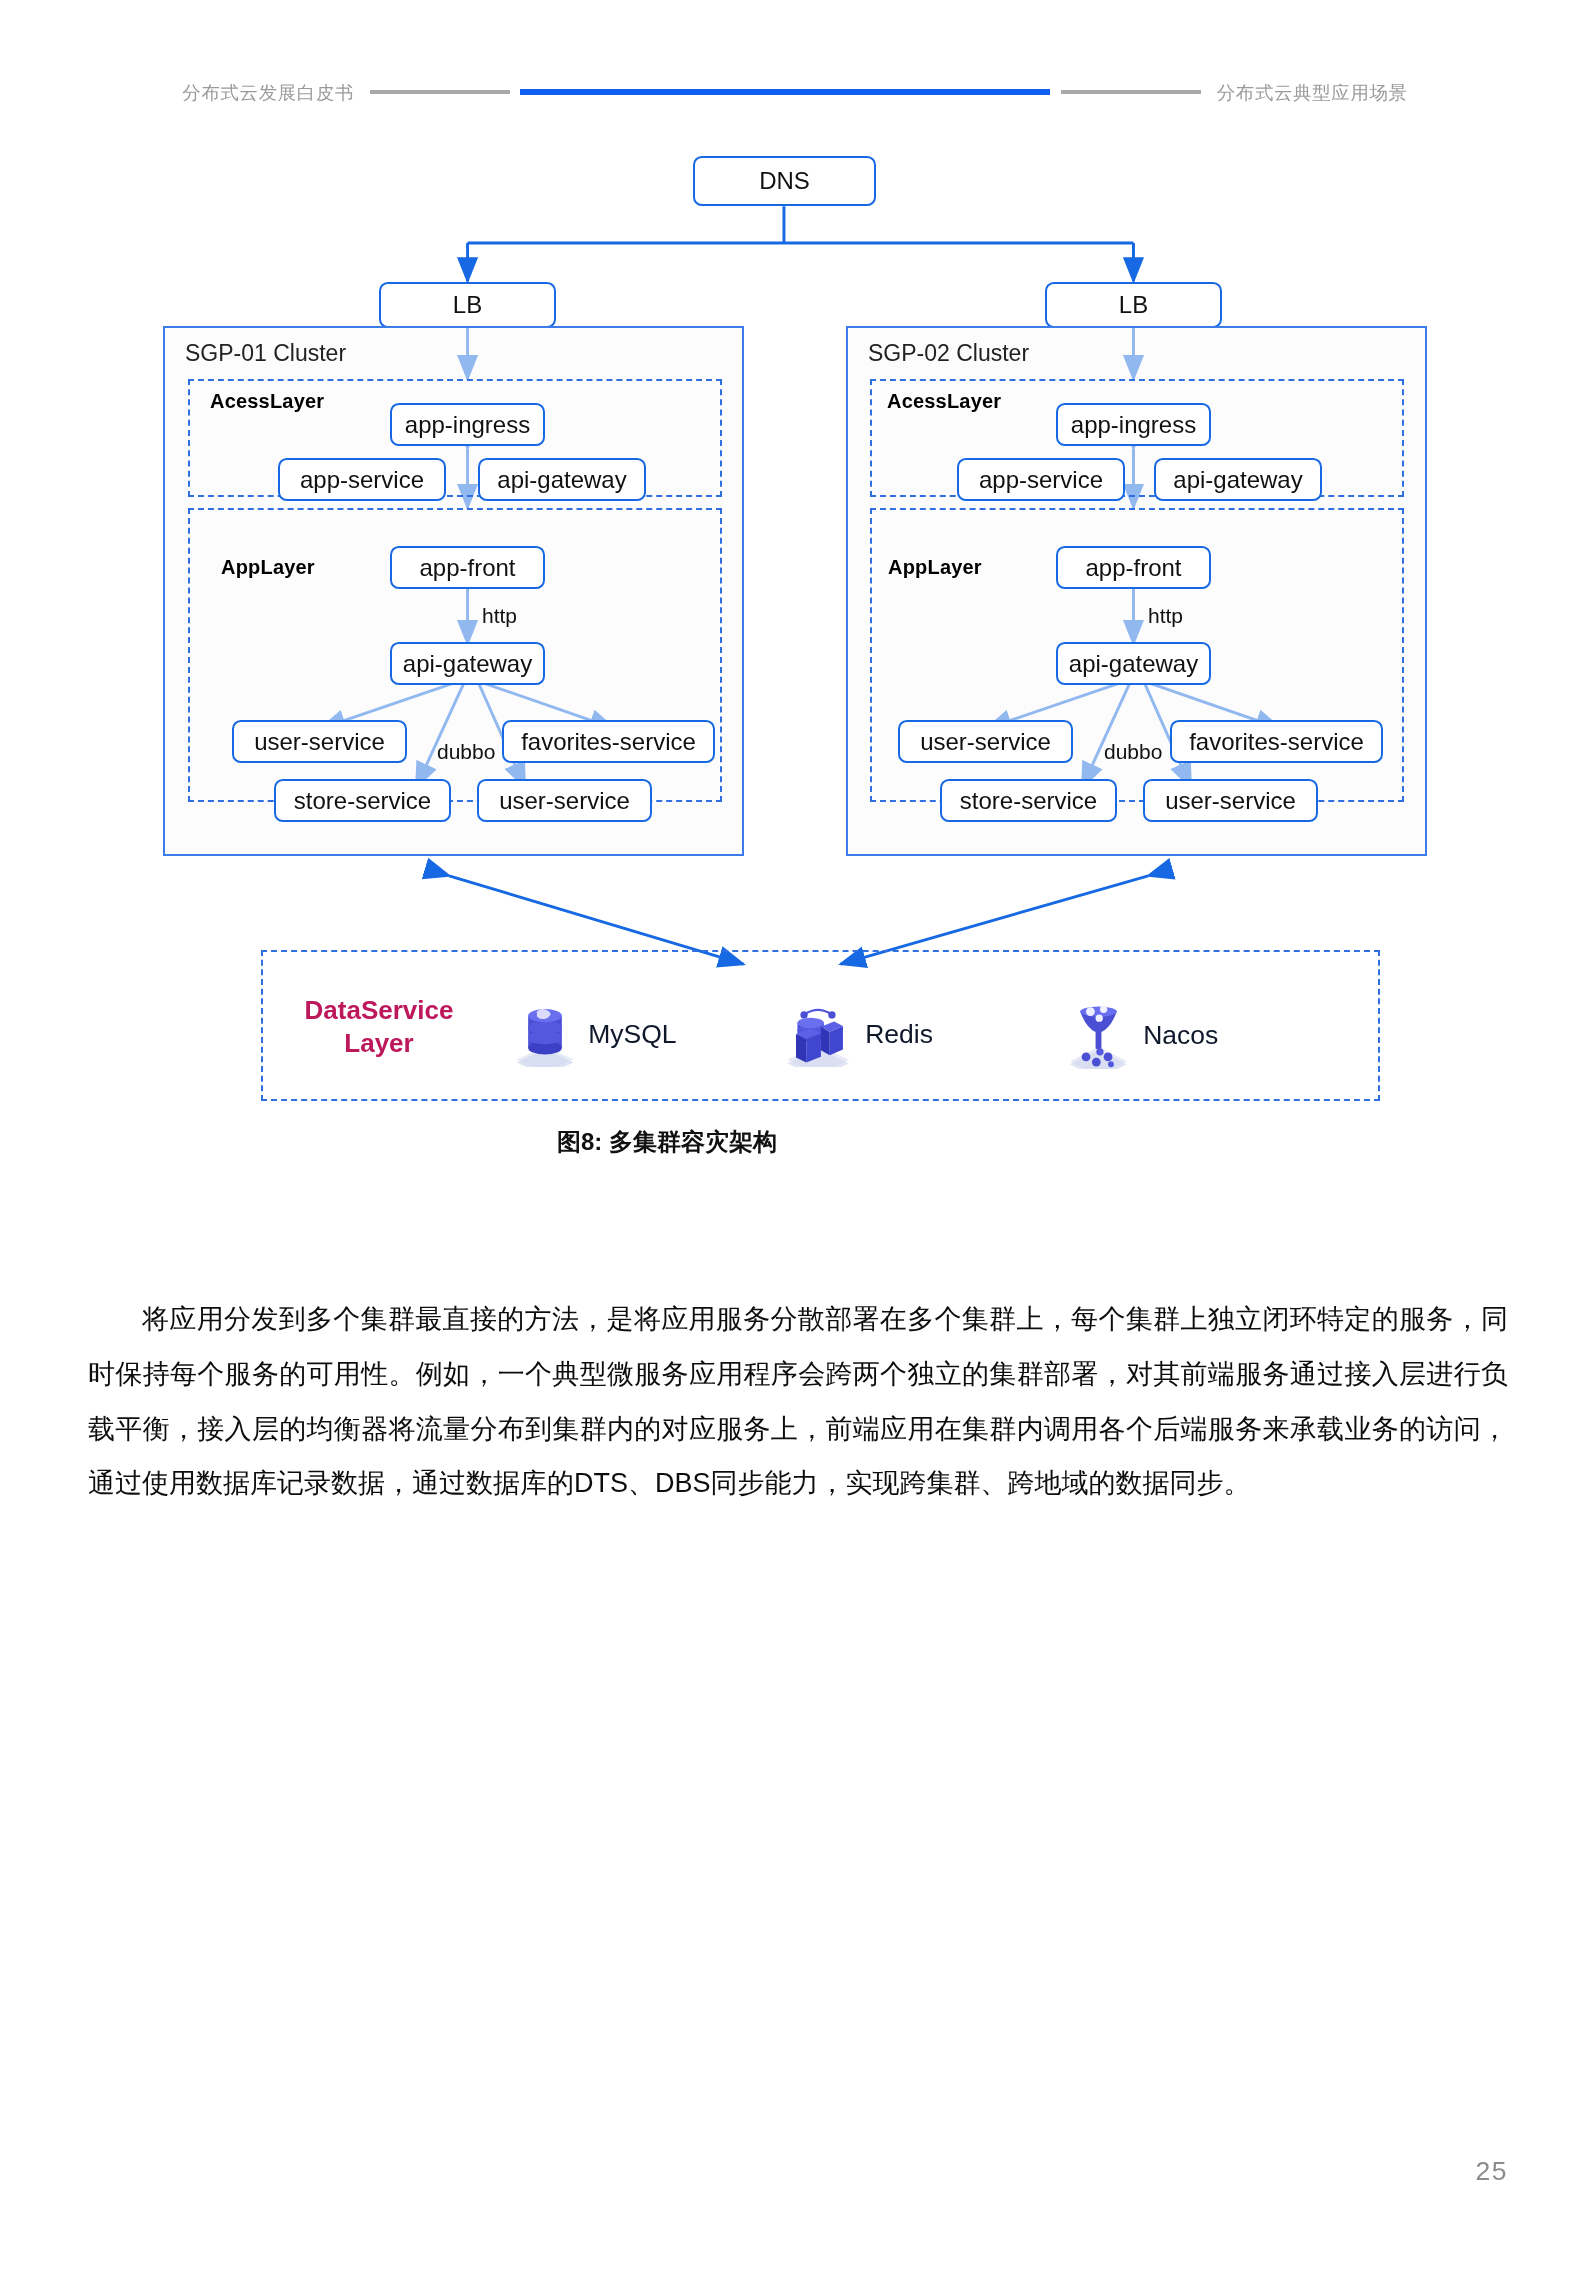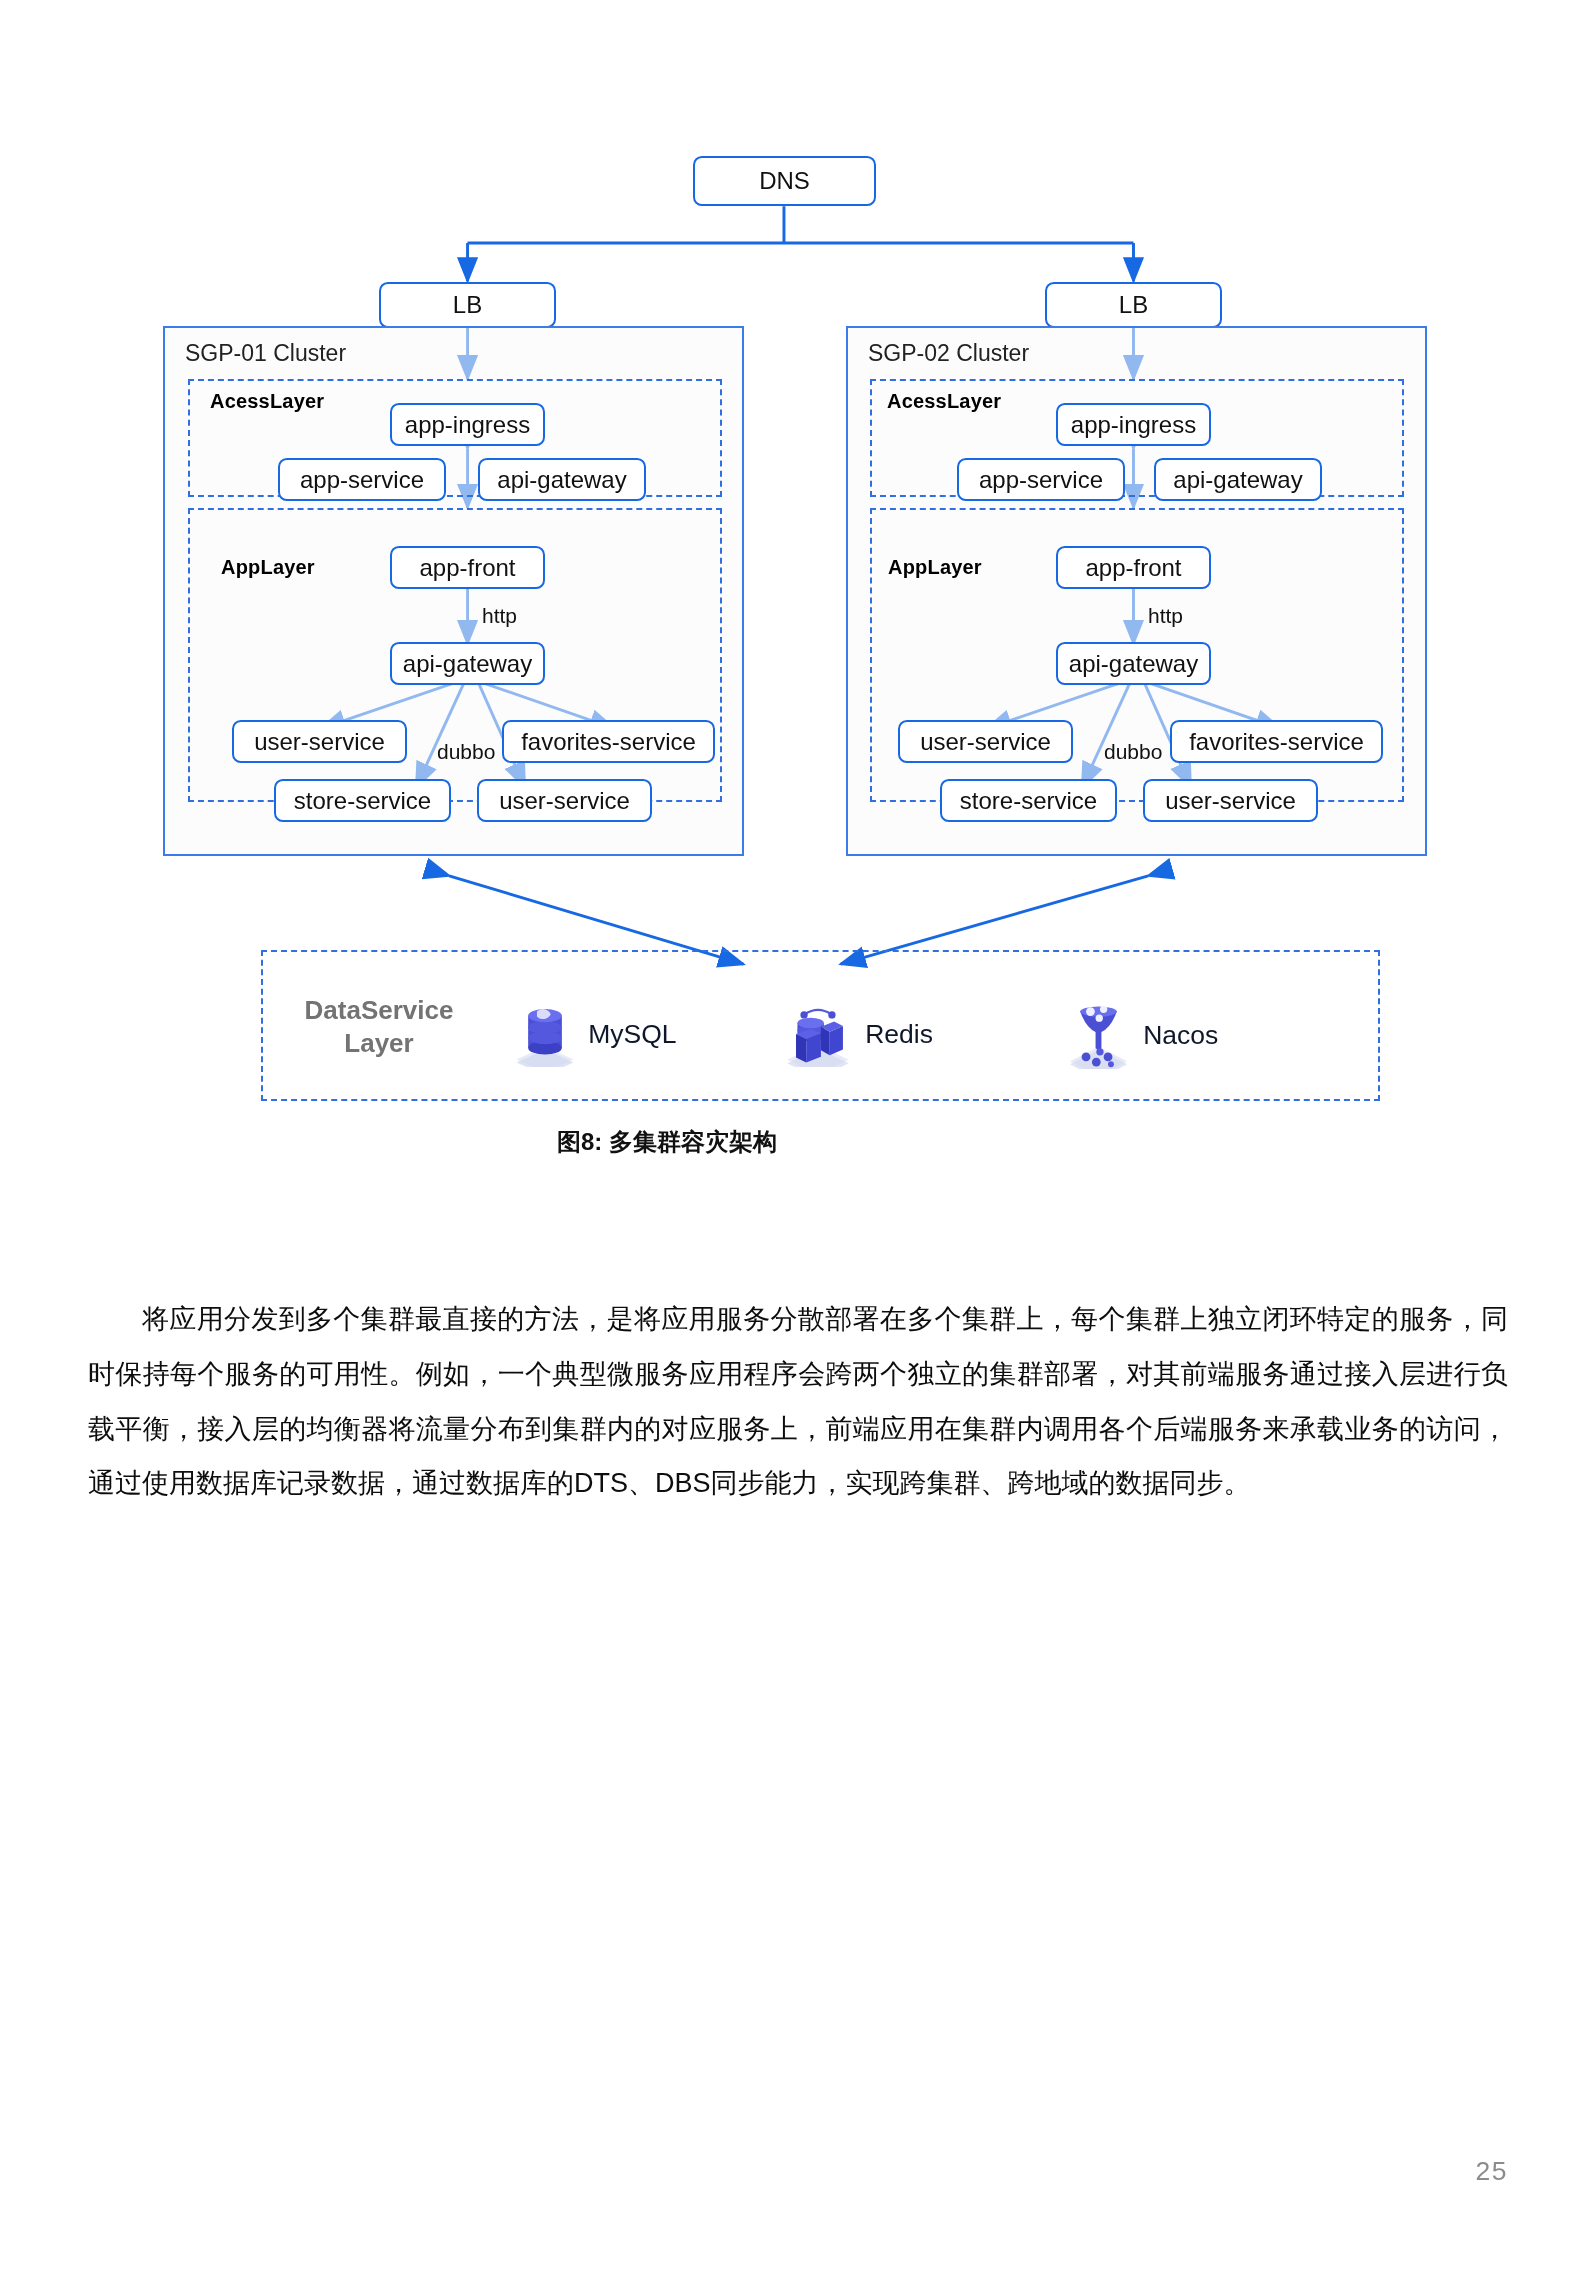--- a/index.html
+++ b/index.html
@@ -66,21 +66,21 @@
     position:absolute;font-size:21px;color:#111;white-space:nowrap;
   }
 
   
   .ds-box{
     position:absolute;box-sizing:border-box;
     border:2.2px dashed #2f6fe0;
     background:transparent;
   }
   .ds-title{
-    position:absolute;font-size:26px;font-weight:bold;color:#737373;
+    position:absolute;font-size:26px;font-weight:bold;color:#be185d;
     line-height:1.25;text-align:center;white-space:nowrap;
   }
   .ds-item{position:absolute;display:flex;align-items:center;}
   .ds-item .ds-name{font-size:26.5px;color:#0f172a;margin-left:13.2px;white-space:nowrap;}
 
   
   .caption{
     position:absolute;left:0;top:1126px;width:1334px;
     text-align:center;font-size:24px;font-weight:bold;color:#111;
   }
@@ -97,20 +97,27 @@
     position:absolute;right:82px;top:2156px;
     font-size:26.5px;color:#8c8c8c;letter-spacing:1.5px;
     font-family:"Liberation Sans","DejaVu Sans",sans-serif;
   }
 </style>
 </head>
 <body>
 
 <div class="page">
 
+  <div class="header">
+    <span class="hdr-left">分布式云发展白皮书</span>
+    <span class="rule-grey l1"></span>
+    <span class="rule-blue"></span>
+    <span class="rule-grey l2"></span>
+    <span class="hdr-right">分布式云典型应用场景</span>
+  </div>
 
   <div class="diagram">
 
     <svg class="svg-layer" viewBox="0 0 2160 1340">
       <defs>
         <marker id="ah" markerWidth="10" markerHeight="10" refX="8.2" refY="4" orient="auto" markerUnits="strokeWidth">
           <path d="M0,0.4 L9,4 L0,7.6 z" fill="#1668e3"></path>
         </marker>
         <marker id="ahs" markerWidth="11" markerHeight="11" refX="8.6" refY="4.3" orient="auto" markerUnits="strokeWidth">
           <path d="M0,0.5 L9.5,4.3 L0,8.1 z" fill="#1668e3"></path>

